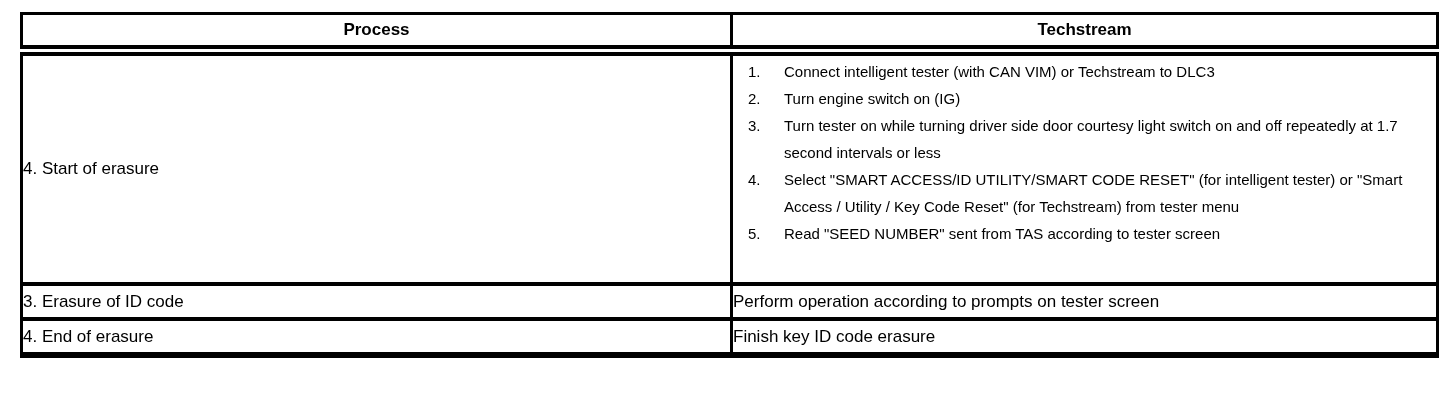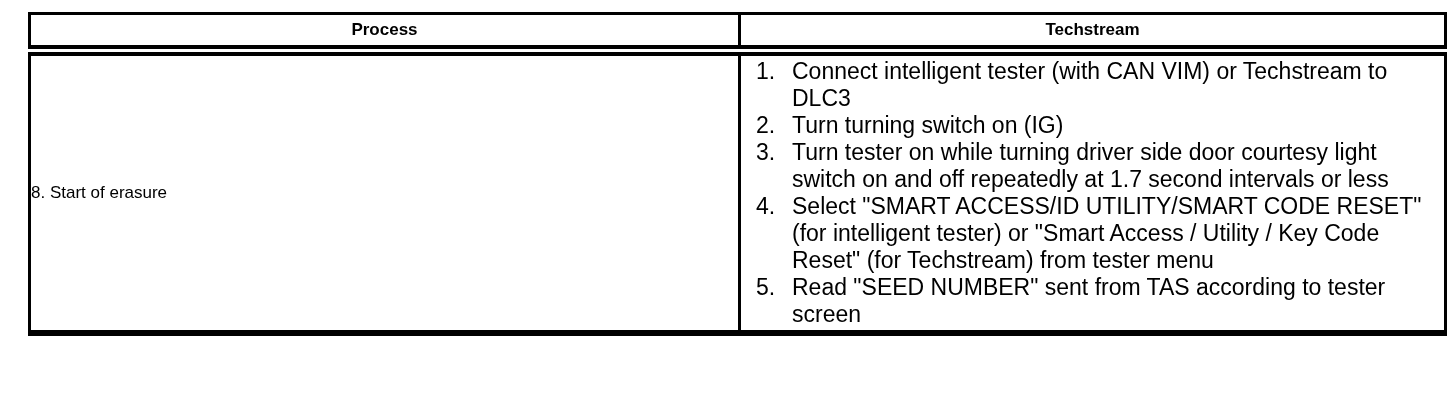--- a/index.html
+++ b/index.html
@@ -10,21 +10,21 @@
   body {
     width: 1456px;
     height: 410px;
     position: relative;
     font-family: "Liberation Sans", sans-serif;
     color: #000000;
     -webkit-font-smoothing: none;
   }
   .table-wrap {
     position: absolute;
-    left: 28px;
+    left: 20px;
     top: 12px;
     border-radius: 7px;
   }
   table.proc-table {
     border-collapse: collapse;
     table-layout: fixed;
     width: 1416px;
     background: #ffffff;
   }
   col.col-process   { width: 710px; }
@@ -73,21 +73,21 @@
     margin: 0;
     padding: 2px 4px 2px 0;
     list-style: none;
     counter-reset: step;
   }
   ol.steps li {
     counter-increment: step;
     position: relative;
     padding-left: 51px;
     line-height: 27px;
-    font-size: 23px;
+    font-size: 15px;
   }
   ol.steps li::before {
     content: counter(step) ".";
     position: absolute;
     left: 15px;
     top: 0;
   }
 </style>
 </head>
 <body>
@@ -99,26 +99,34 @@
       <col class="col-procedure">
     </colgroup>
     <thead>
       <tr>
         <th>Process</th>
         <th>Techstream</th>
       </tr>
     </thead>
     <tbody>
       <tr class="row-tall">
-        <td class="process-cell">8. Start of erasure</td>
+        <td class="process-cell">4. Start of erasure</td>
         <td class="procedure-cell">
           <ol class="steps">
             <li>Connect intelligent tester (with CAN VIM) or Techstream to DLC3</li>
-            <li>Turn turning switch on (IG)</li>
+            <li>Turn engine switch on (IG)</li>
             <li>Turn tester on while turning driver side door courtesy light switch on and off repeatedly at 1.7 second intervals or less</li>
             <li>Select "SMART ACCESS/ID UTILITY/SMART CODE RESET" (for intelligent tester) or "Smart Access / Utility / Key Code Reset" (for Techstream) from tester menu</li>
             <li>Read "SEED NUMBER" sent from TAS according to tester screen</li>
           </ol>
         </td>
       </tr>
+      <tr class="row-short">
+        <td class="process-cell">3. Erasure of ID code</td>
+        <td class="procedure-cell">Perform operation according to prompts on tester screen</td>
+      </tr>
+      <tr class="row-short">
+        <td class="process-cell">4. End of erasure</td>
+        <td class="procedure-cell">Finish key ID code erasure</td>
+      </tr>
     </tbody>
   </table>
 </div>
 
 </body></html>

